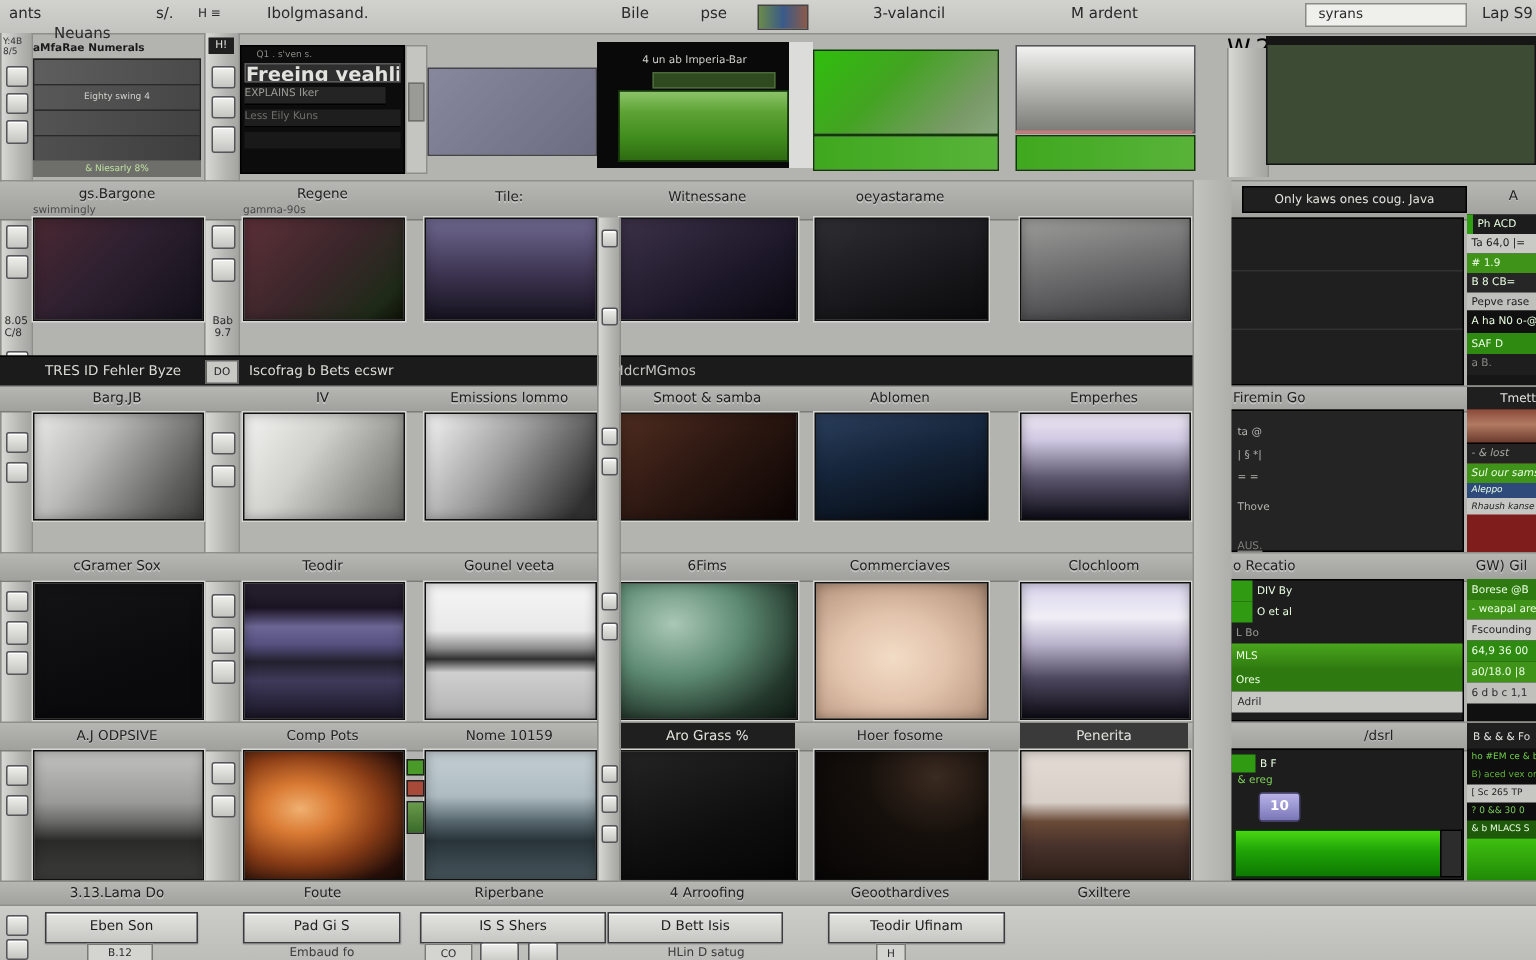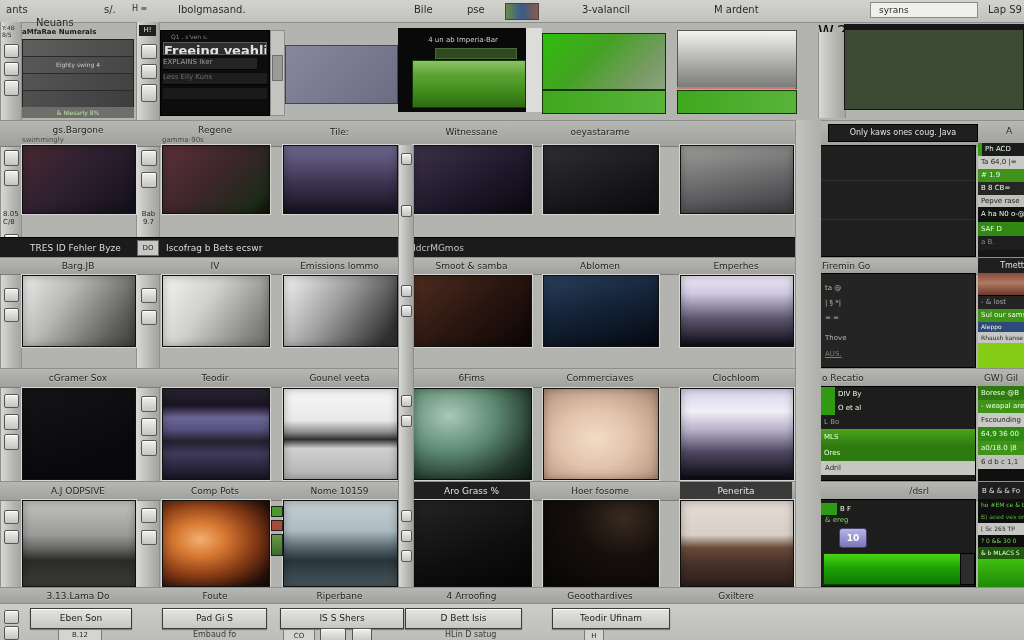--- a/index.html
+++ b/index.html
@@ -210,23 +210,23 @@
   <div class="abs thumb t23" style="left:283px;top:275px;width:113px;height:70px;"></div>
   <div class="abs thumb t24" style="left:413px;top:275px;width:117px;height:70px;"></div>
   <div class="abs thumb t25" style="left:543px;top:275px;width:114px;height:70px;"></div>
   <div class="abs thumb t26" style="left:680px;top:275px;width:112px;height:70px;"></div>
 
   <div class="abs" style="left:820px;top:273px;width:156px;height:95px;background:#242424;border:1px solid #000;box-sizing:border-box;">
     <div class="dkrow" style="margin-top:8px;">ta   @</div>
     <div class="dkrow" style="margin-top:3px;">| §   *|</div>
     <div class="dkrow" style="margin-top:3px;">=    =</div>
     <div class="dkrow" style="margin-top:8px;">Thove</div>
-    <div class="dkrow" style="margin-top:4px;color:#7e7e7a;text-decoration:underline;">AUS.</div>
-  </div>
-  <div class="abs" style="left:978px;top:273px;width:46px;height:95px;background:#84cc16;">
+    <div class="dkrow" style="margin-top:14px;color:#7e7e7a;text-decoration:underline;">AUS.</div>
+  </div>
+  <div class="abs" style="left:978px;top:273px;width:46px;height:95px;background:#7f1d1d;font-style:italic;">
     <div style="height:22px;background:linear-gradient(180deg,#8a4a3a,#b27a62 45%,#6a3a2c);border-bottom:1px solid #000;"></div>
     <div class="grow" style="background:#232323;height:13px;color:#a8a8a4;">- &amp; lost</div>
     <div class="grow" style="background:#3f9318;height:13px;">Sul our sams</div>
     <div class="grow" style="background:#2e4a7a;height:10px;line-height:10px;font-size:6px;">Aleppo</div>
     <div style="background:#c6c6c2;color:#222;font-size:6px;line-height:11px;padding-left:3px;height:11px;white-space:nowrap;overflow:hidden;">Rhaush kanse</div>
   </div>
 
   <div class="abs strip" style="left:0;top:368px;width:1024px;height:18px;">
     <div class="abs lbl" style="left:22px;top:4px;width:112px;">cGramer Sox</div>
     <div class="abs lbl" style="left:162px;top:4px;width:106px;">Teodir</div>

